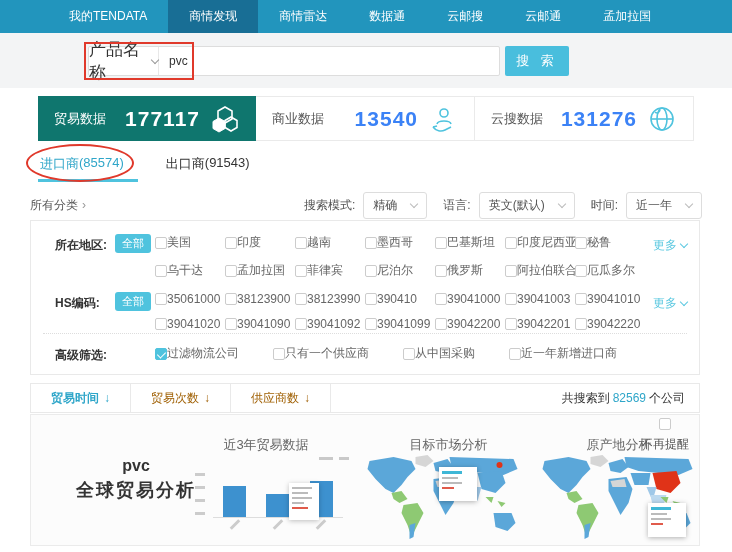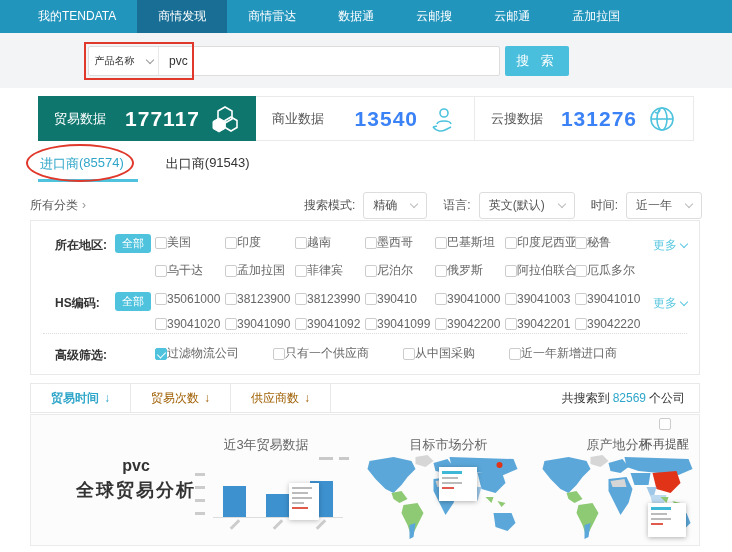--- a/index.html
+++ b/index.html
@@ -4,31 +4,31 @@
 <style>
   * { box-sizing: border-box; margin: 0; padding: 0; }
   html,body { width:732px; height:552px; }
   body {
     font-family: "Liberation Sans", sans-serif;
     background:#fff; position:relative; overflow:hidden;
     color:#333;
   }
   
   .topnav { position:absolute; top:0; left:0; right:0; height:33px; background:#2295bd;
-            display:flex; align-items:stretch; padding-left:17px; }
+            display:flex; align-items:stretch; padding-left:48px; }
   .nav-item { color:#fff; font-size:12px; display:flex; align-items:center;
               padding:0 21px; cursor:pointer; white-space:nowrap; }
   .nav-item.active { background:#186e95; }
   
   .search-strip { position:absolute; top:33px; left:0; right:0; height:55px; background:#f3f4f5; }
   .search-box { position:absolute; left:88px; top:13px; height:30px; width:412px;
                 background:#fff; border:1px solid #ddd; border-radius:2px;
                 display:flex; align-items:center; }
   .cat-select { width:70px; height:100%; display:flex; align-items:center; justify-content:center;
-                gap:12px; font-size:10px; color:#333; border-right:1px solid #e8e8e8; cursor:pointer; }
+                gap:12px; font-size:17px; color:#333; border-right:1px solid #e8e8e8; cursor:pointer; }
   .chev { width:6px; height:6px; border-right:1px solid #999; border-bottom:1px solid #999;
           transform:rotate(45deg); margin-top:-3px; flex:none; }
   .query-input { border:none; outline:none; flex:1; height:100%; padding-left:10px;
                  font-size:12px; color:#333; font-family:"Liberation Sans",sans-serif; background:transparent; }
   .search-btn { position:absolute; left:505px; top:13px; width:64px; height:30px;
                 background:#49bedd; color:#fff; font-size:13px; border:none; border-radius:2px;
                 cursor:pointer; letter-spacing:4px; font-family:"Liberation Sans",sans-serif; }
   .anno-rect { position:absolute; left:84px; top:9px; width:110px; height:38px;
                border:2px solid #e0392b; pointer-events:none; }
   

